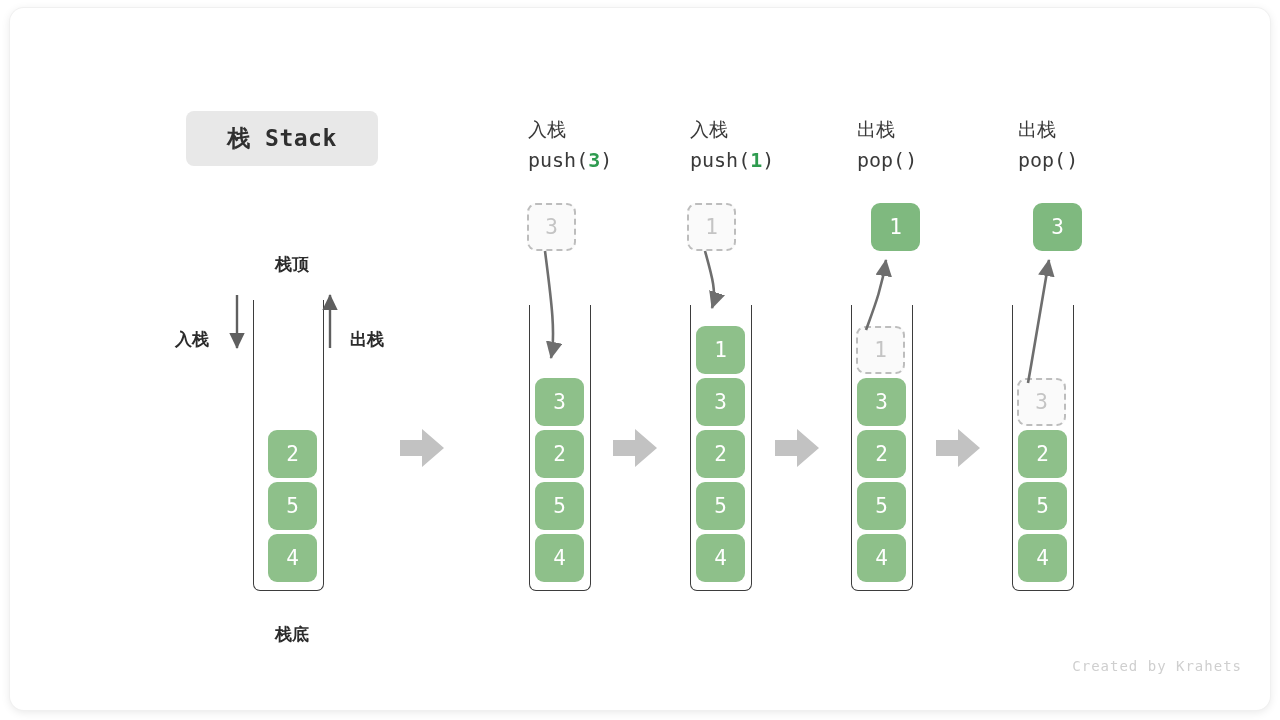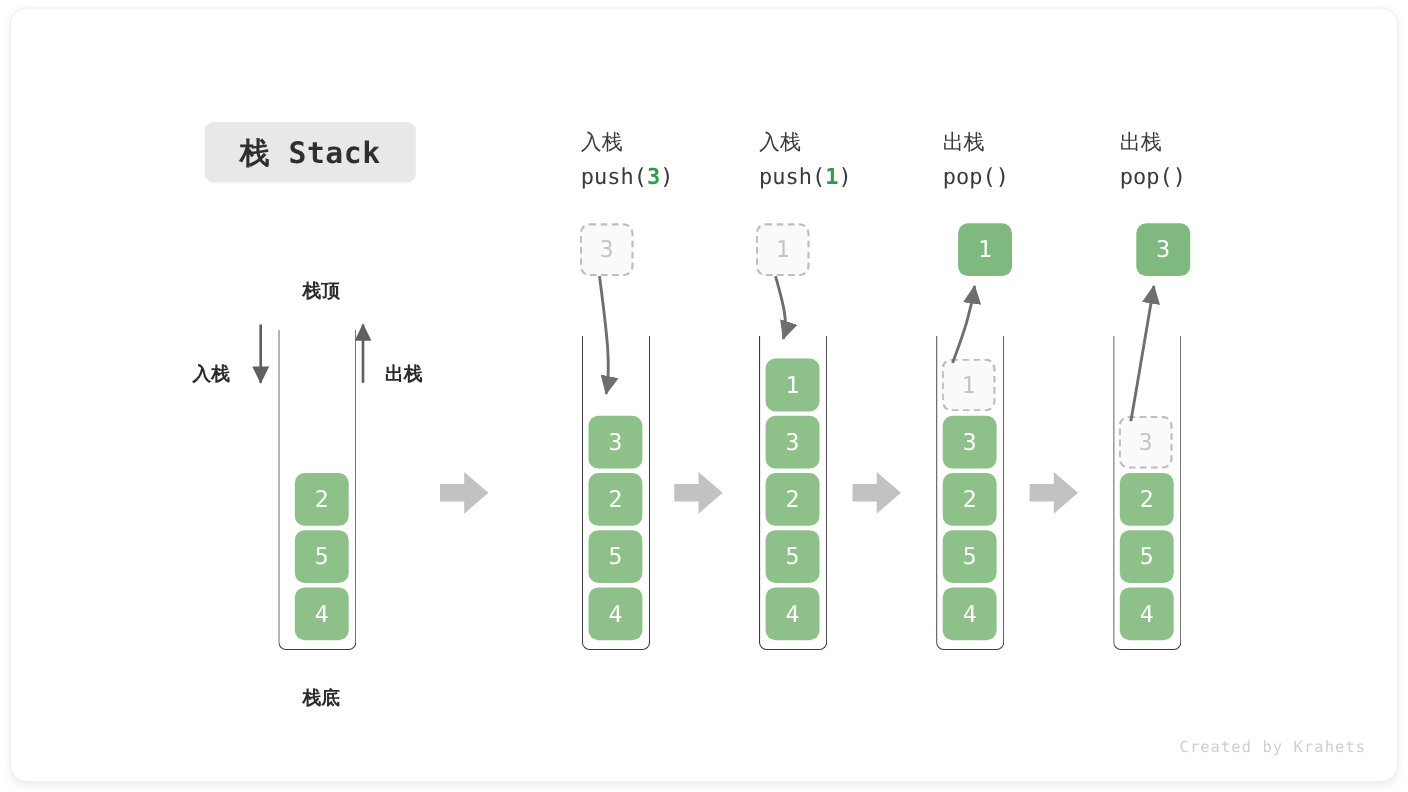--- a/index.html
+++ b/index.html
@@ -27,21 +27,21 @@
   .abs { position: absolute; }
 
   
   #title-chip {
     left: 176px; top: 103px;
     width: 192px; height: 55px;
     background: #e8e8e8;
     border-radius: 8px;
     display: flex; align-items: center; justify-content: center;
     font-family: "DejaVu Sans Mono", "Liberation Mono", monospace;
-    font-size: 27px;
+    font-size: 23px;
     font-weight: bold;
     color: #2f2f2f;
     letter-spacing: 0.5px;
   }
 
   
   .cjk-label {
     font-family: "Liberation Sans", "DejaVu Sans", sans-serif;
     font-weight: bold;
     font-size: 17px;
@@ -92,21 +92,21 @@
     color: #c4c4c4;
     border: 2px dashed #bdbdbd;
   }
   .cell.pop-out {
     background: #7fb97f;
     color: #ffffff;
   }
 
   
   #watermark {
-    right: 28px; bottom: 22px;
+    right: 28px; bottom: 36px;
     font-family: "DejaVu Sans Mono", "Liberation Mono", monospace;
     font-size: 14px;
     color: #cfcfcf;
     letter-spacing: 1px;
     white-space: nowrap;
   }
 
   svg.overlay {
     position: absolute;
     left: 0; top: 0;

